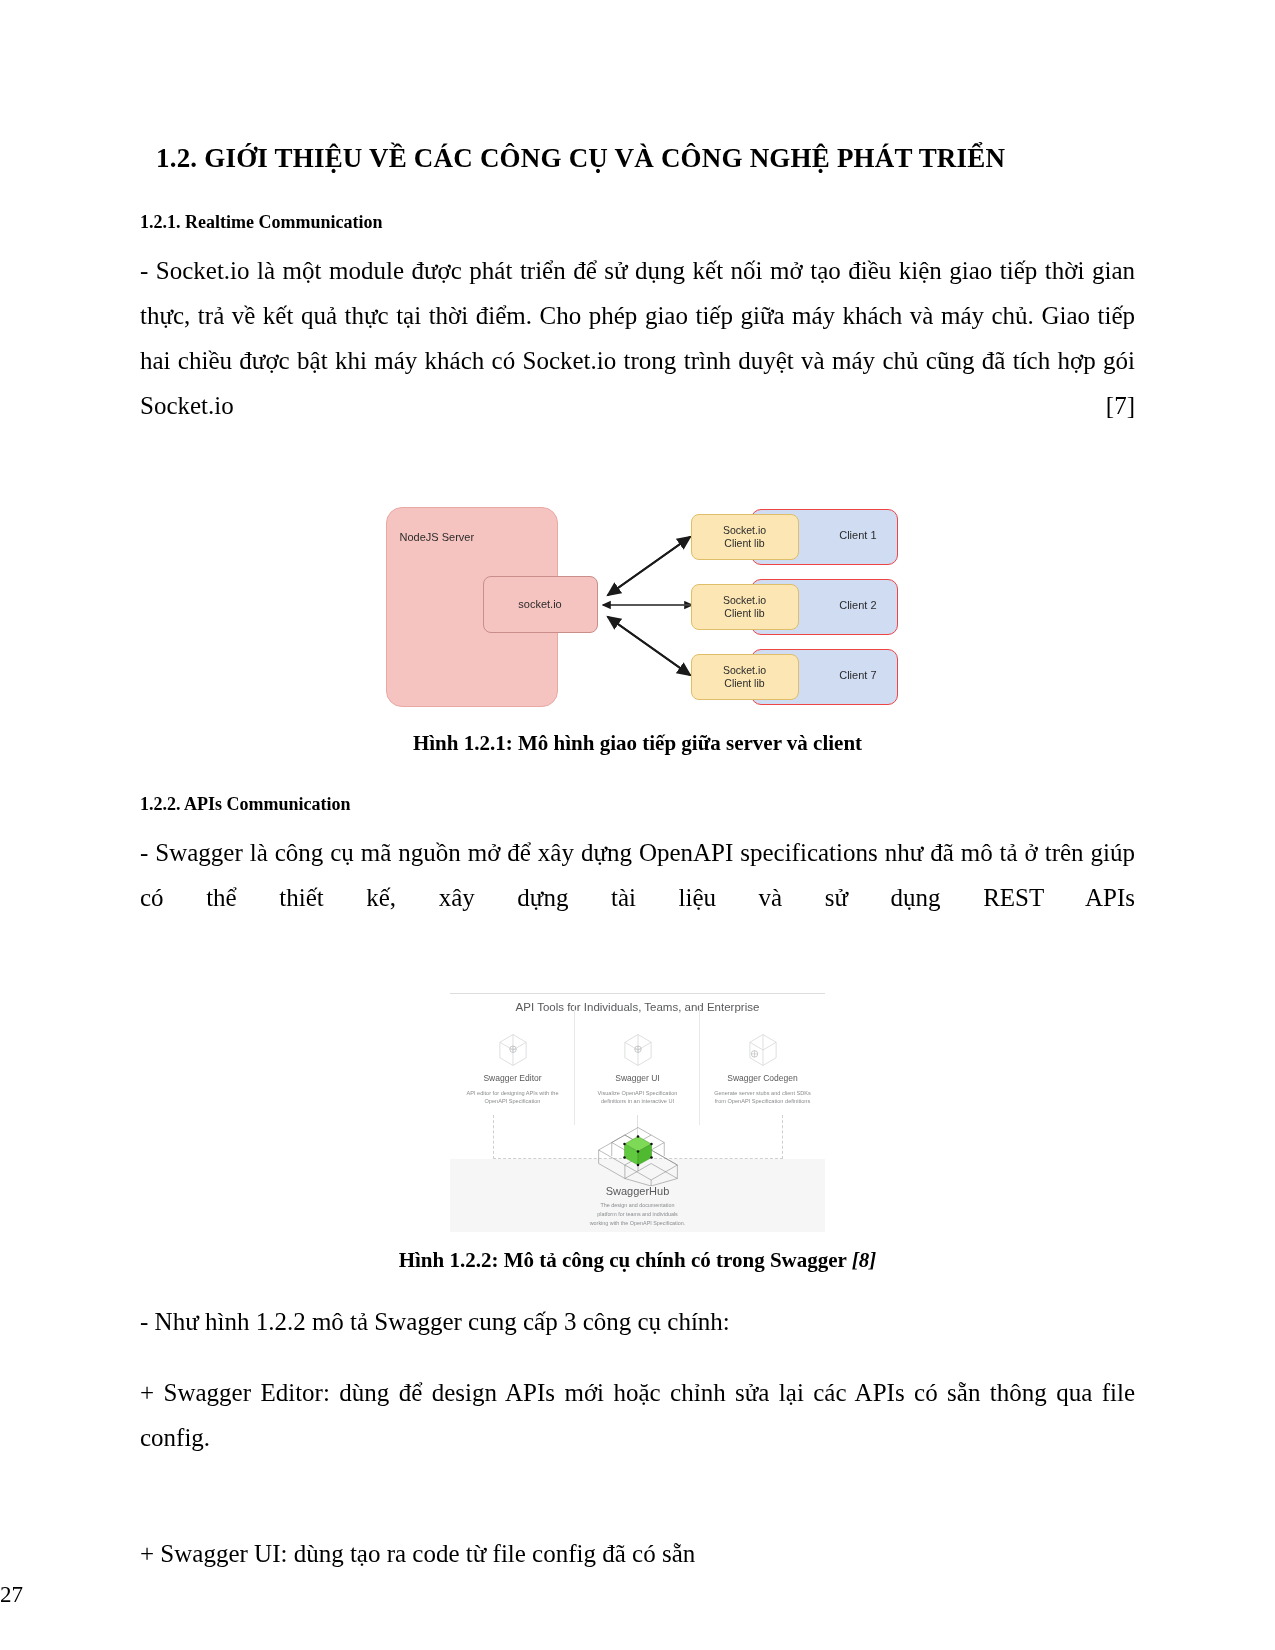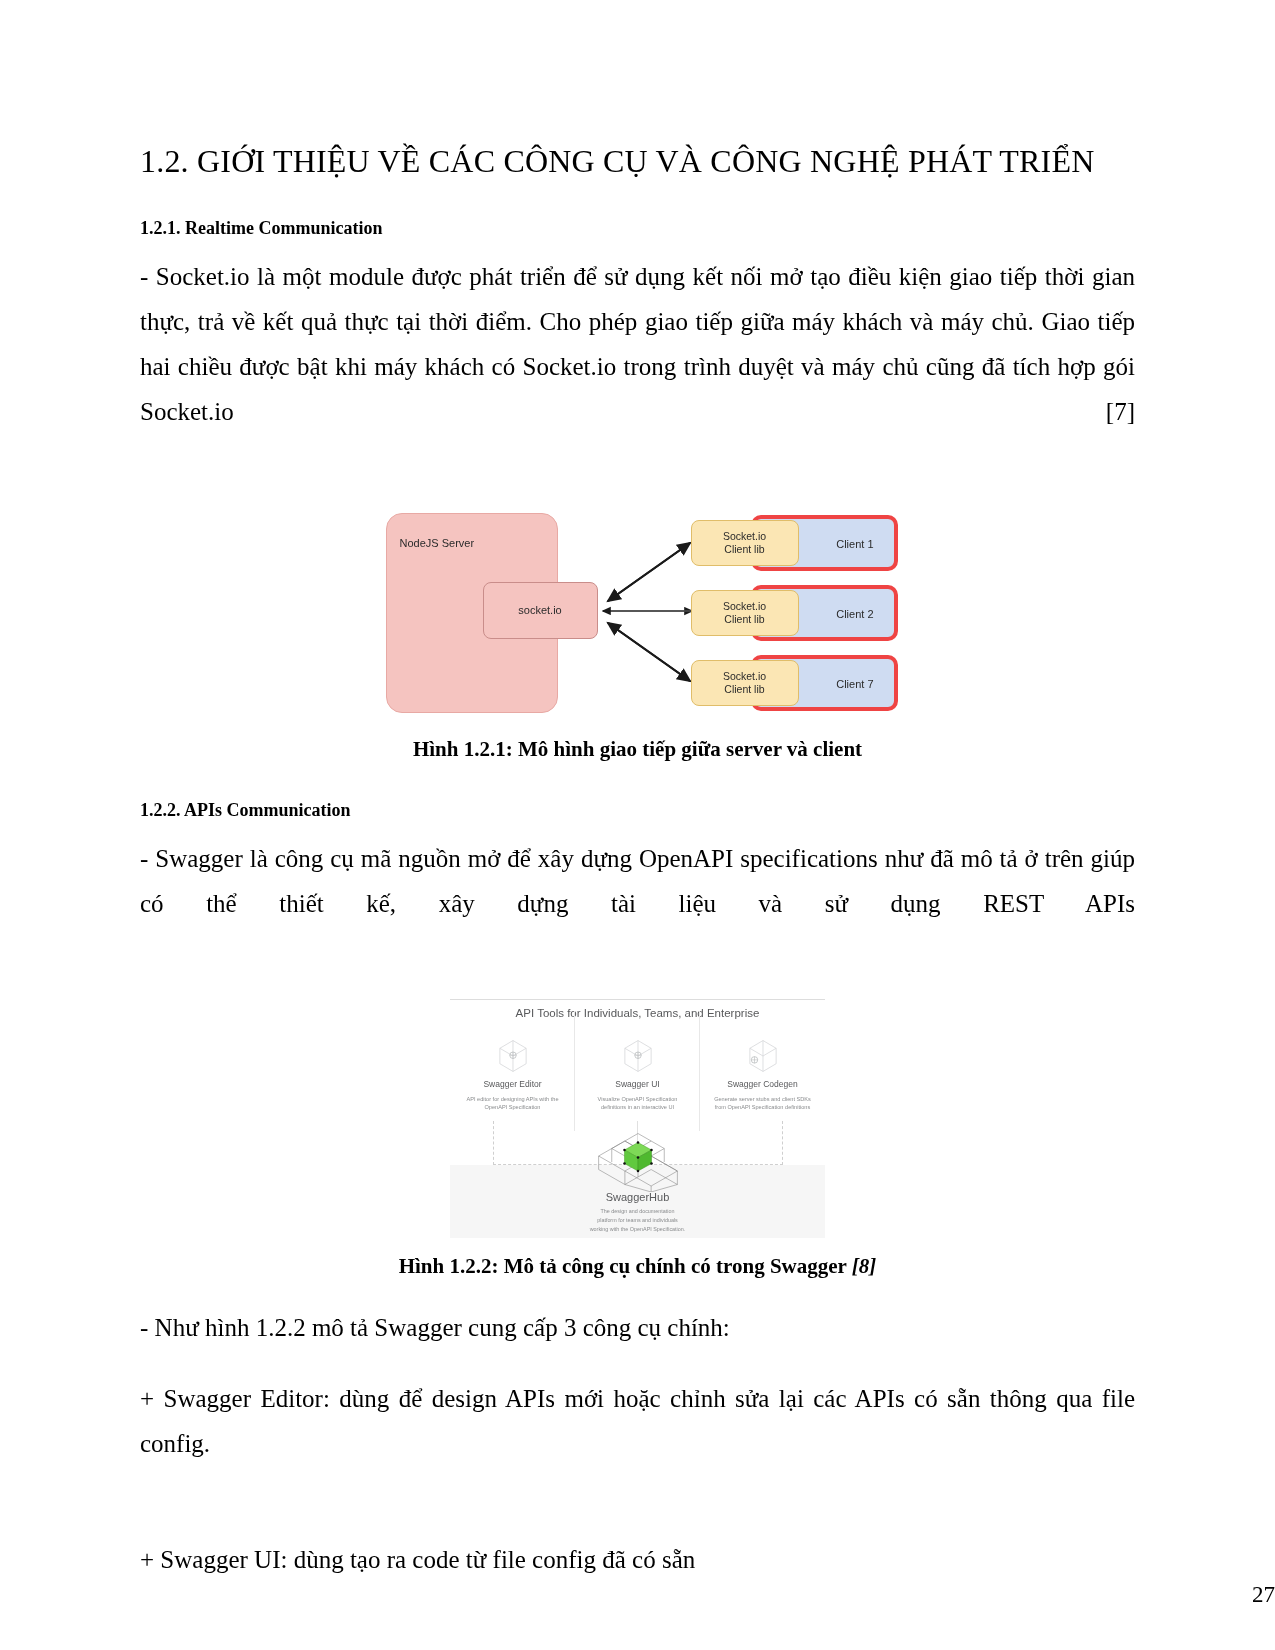--- a/index.html
+++ b/index.html
@@ -15,24 +15,24 @@
     position: relative;
     width: 1275px;
     height: 1650px;
     margin: 0 auto;
     background: #ffffff;
     overflow: hidden;
     box-sizing: border-box;
     padding: 0 140px;
   }
   .h2 {
-    font-size: 32px;
-    font-weight: normal;
+    font-size: 27px;
+    font-weight: bold;
     letter-spacing: 0.2px;
-    margin: 142px 0 0 0;
+    margin: 142px 0 0 16px;
     line-height: 1.2;
   }
   .h3 {
     font-size: 18px;
     font-weight: bold;
     margin: 38px 0 0 0;
     line-height: 1.2;
   }
   .para {
     font-size: 25px;
@@ -110,21 +110,21 @@
     justify-content: center;
     font-family: "Liberation Sans", "DejaVu Sans", sans-serif;
     font-size: 11px;
     color: #2b2b2b;
   }
   .client-shell {
     position: absolute;
     width: 147px;
     height: 56px;
     background: #cfdcf2;
-    border: 4px solid #ef4444;
+    border: 1px solid #ef4444;
     border-radius: 10px;
     box-sizing: border-box;
   }
   .client-shell .cl-label {
     position: absolute;
     right: 20px;
     top: 19px;
     font-family: "Liberation Sans", "DejaVu Sans", sans-serif;
     font-size: 11px;
     color: #2b2b2b;
@@ -281,21 +281,21 @@
     color: #8a8c8e;
     white-space: pre-line;
     z-index: 5;
   }
 
   .page-number {
     position: absolute;
     left: 0;
     right: 0;
     bottom: 42px;
-    text-align: right;
+    text-align: left;
     font-size: 23px;
   }
 </style>
 </head>
 <body>
 
 <div class="page">
 
   <div class="h2">1.2. GIỚI THIỆU VỀ CÁC CÔNG CỤ VÀ CÔNG NGHỆ PHÁT TRIỂN</div>
 

